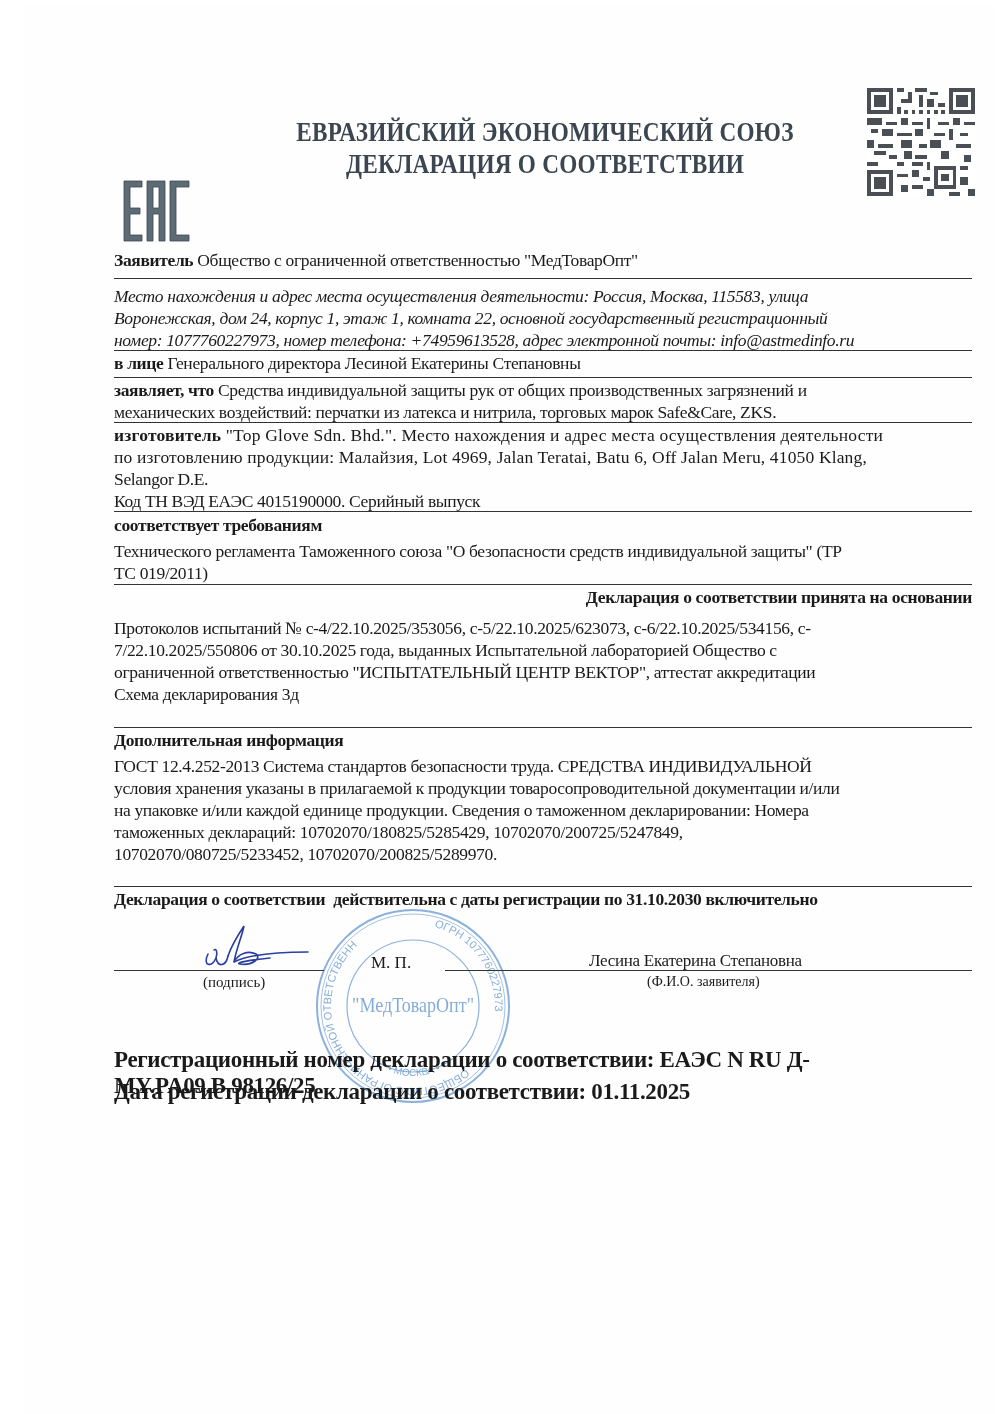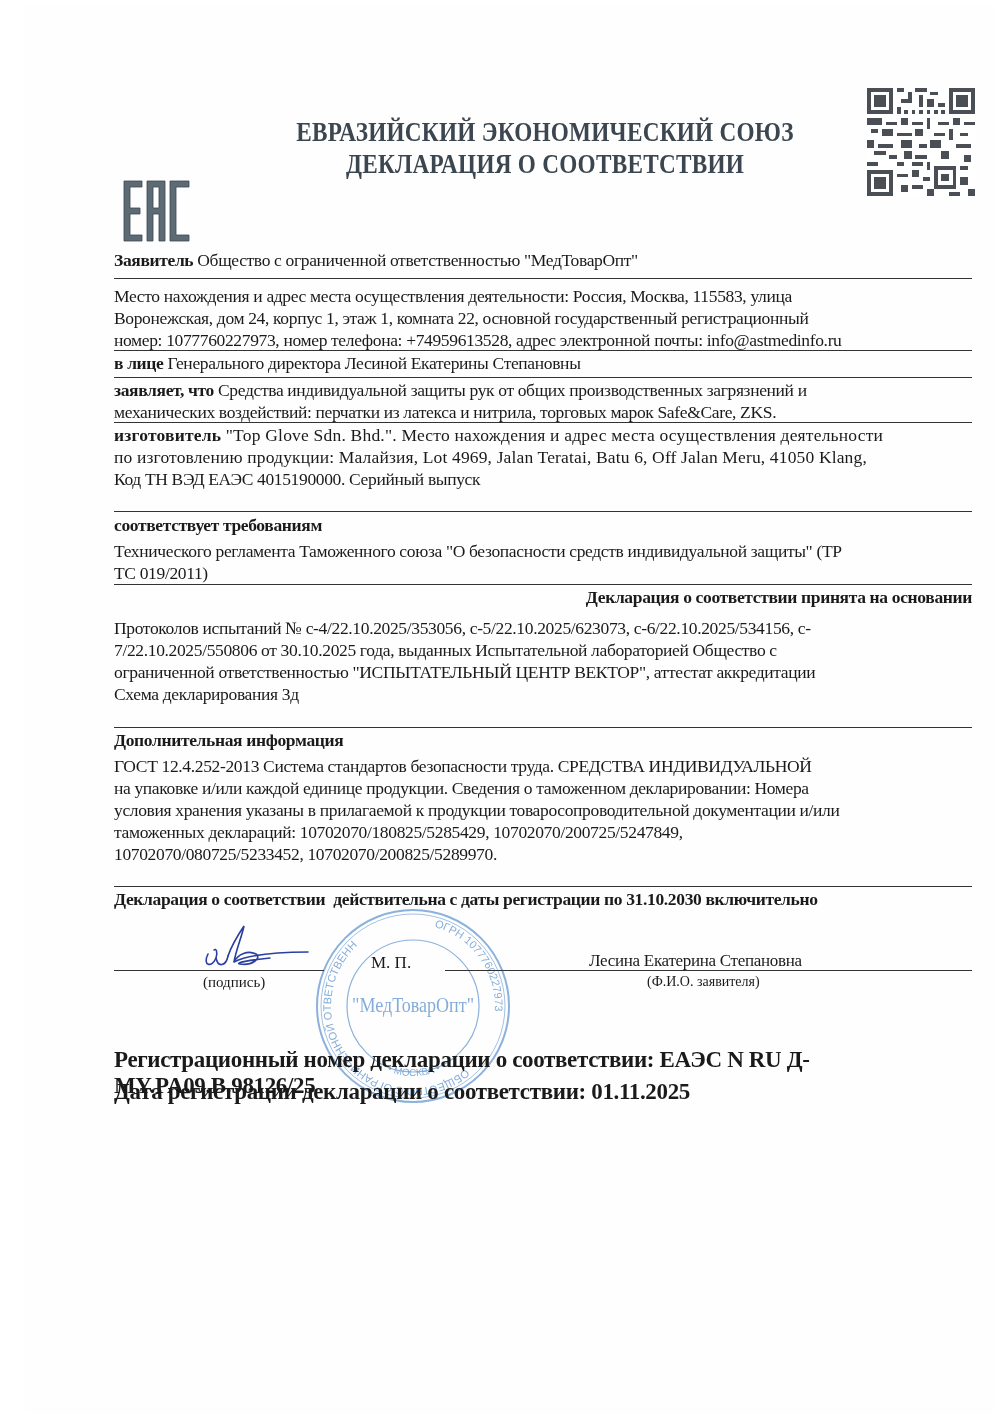--- a/index.html
+++ b/index.html
@@ -116,21 +116,21 @@
     <rect x="19" y="22" width="4" height="4" fill="#fff"></rect>
     <rect x="20" y="23" width="2" height="2" fill="#4a4f55"></rect>
   </svg>
 
   <div class="block cond" style="top:245px;">
     <span class="b">Заявитель</span>
     <span>Общество с ограниченной ответственностью "МедТоварОпт"</span>
   </div>
   <div class="rule" style="top:274px;"></div>
 
-  <div class="block cond" style="top:281px;">
+  <div class="block cond" style="top:281px;font-style:italic;">
     <div>Место нахождения и адрес места осуществления деятельности: Россия, Москва, 115583, улица</div>
     <div>Воронежская, дом 24, корпус 1, этаж 1, комната 22, основной государственный регистрационный</div>
     <div>номер: 1077760227973, номер телефона: +74959613528, адрес электронной почты: info@astmedinfo.ru</div>
   </div>
   <div class="rule" style="top:346px;"></div>
 
   <div class="block cond" style="top:348px;">
     <span class="b">в лице</span>
     <span>Генерального директора Лесиной Екатерины Степановны</span>
   </div>
@@ -140,20 +140,21 @@
     <div><span class="b">заявляет, что</span>
       <span>Средства индивидуальной защиты рук от общих производственных загрязнений и</span></div>
     <div>механических воздействий: перчатки из латекса и нитрила, торговых марок Safe&amp;Care, ZKS.</div>
   </div>
   <div class="rule" style="top:418px;"></div>
 
   <div class="block cond" style="top:420px;">
     <div class="justify" style="letter-spacing:0.2px;"><span class="b">изготовитель</span>
       <span>"Top Glove Sdn. Bhd.". Место нахождения и адрес места осуществления деятельности</span></div>
     <div style="letter-spacing:0.15px;">по изготовлению продукции: Малайзия, Lot 4969, Jalan Teratai, Batu 6, Off Jalan Meru, 41050 Klang,</div>
+    <div>Selangor D.E.</div>
     <div>Код ТН ВЭД ЕАЭС 4015190000. Серийный выпуск</div>
   </div>
   <div class="rule" style="top:507px;"></div>
 
   <div class="block cond" style="top:510px;">
     <span class="b">соответствует требованиям</span>
   </div>
   <div class="block cond" style="top:536px;">
     <div>Технического регламента Таможенного союза "О безопасности средств индивидуальной защиты" (ТР</div>
     <div>ТС 019/2011)</div>
@@ -169,22 +170,22 @@
     <div>ограниченной ответственностью "ИСПЫТАТЕЛЬНЫЙ ЦЕНТР ВЕКТОР", аттестат аккредитации</div>
     <div>Схема декларирования 3д</div>
   </div>
   <div class="rule" style="top:723px;"></div>
 
   <div class="block cond" style="top:725px;">
     <span class="b">Дополнительная информация</span>
   </div>
   <div class="block cond" style="top:751px;">
     <div>ГОСТ 12.4.252-2013 Система стандартов безопасности труда. СРЕДСТВА ИНДИВИДУАЛЬНОЙ</div>
+    <div>условия хранения указаны в прилагаемой к продукции товаросопроводительной документации и/или</div>
     <div>на упаковке и/или каждой единице продукции. Сведения о таможенном декларировании: Номера</div>
-    <div>условия хранения указаны в прилагаемой к продукции товаросопроводительной документации и/или</div>
     <div>таможенных деклараций: 10702070/180825/5285429, 10702070/200725/5247849,</div>
     <div>10702070/080725/5233452, 10702070/200825/5289970.</div>
   </div>
   <div class="rule" style="top:882px;"></div>
 
   <div class="block cond" style="top:884px;">
     <span class="b" style="white-space:pre;">Декларация о соответствии  действительна с даты регистрации по 31.10.2030 включительно</span>
   </div>
 
   <svg class="stamp" viewBox="0 0 200 200">

